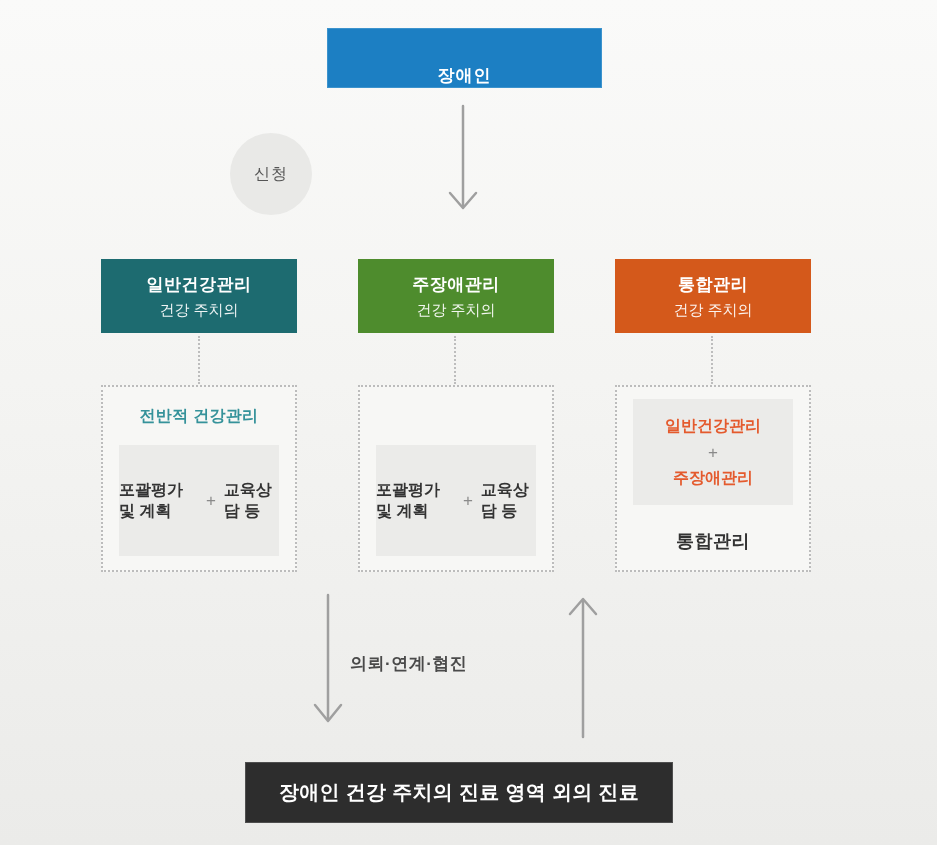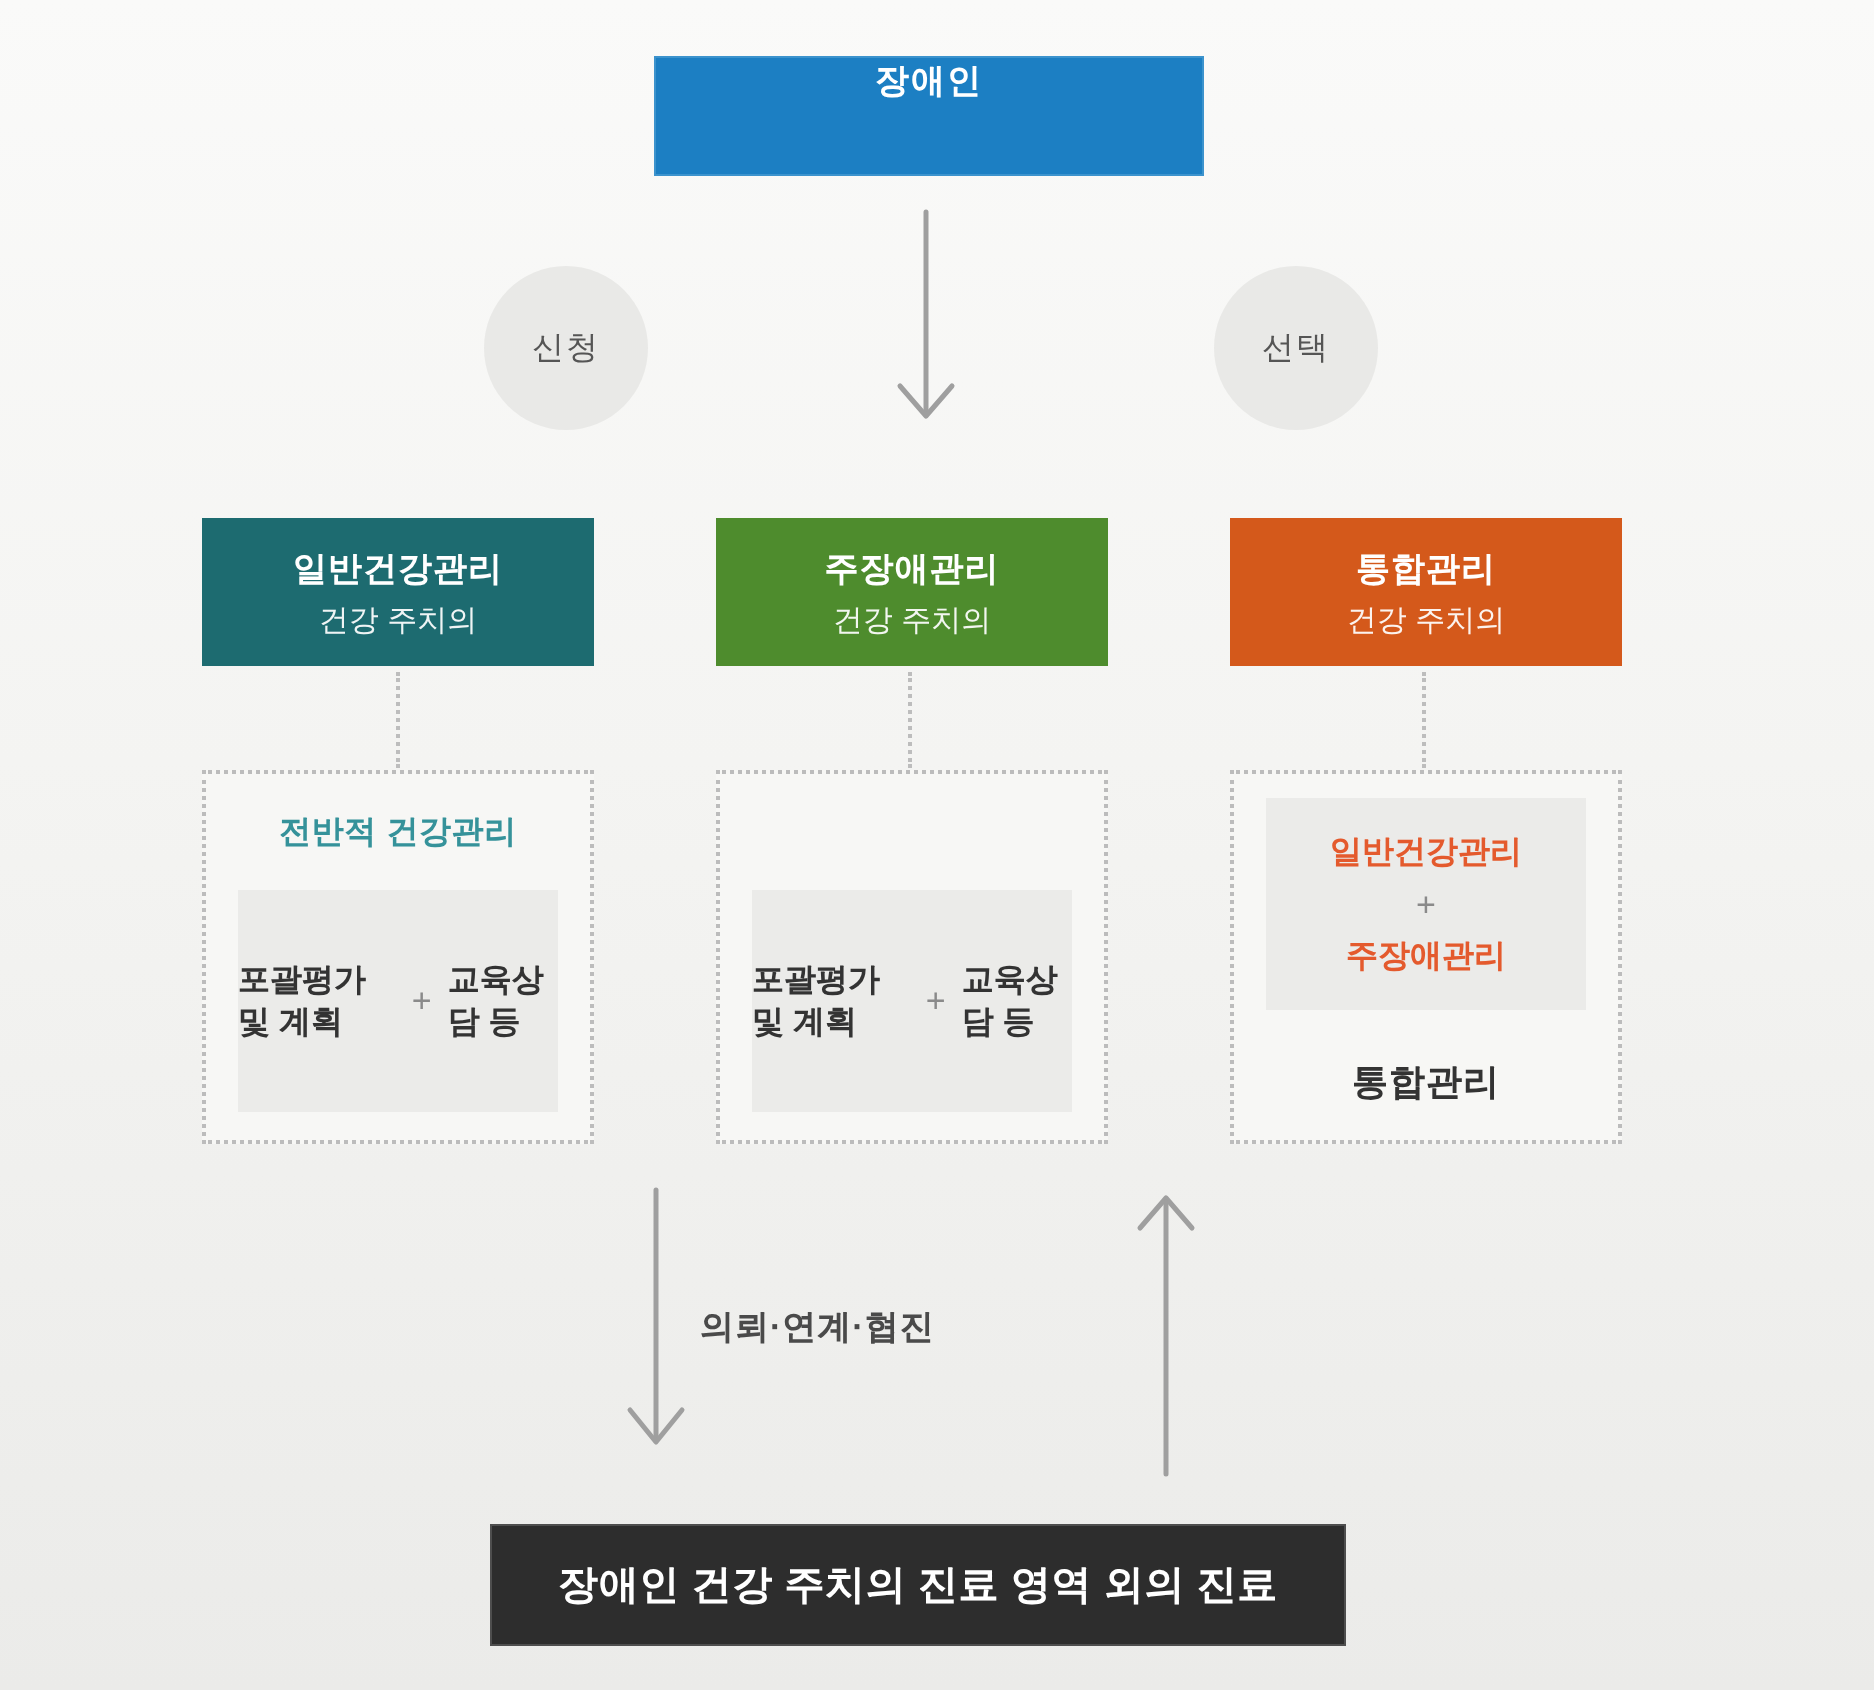--- a/index.html
+++ b/index.html
@@ -4,29 +4,29 @@
 <style>
   html, body { margin:0; padding:0; }
   .canvas {
     position:relative; width:937px; height:845px; overflow:hidden;
     background:linear-gradient(180deg,#fafaf9 0%,#f4f4f2 45%,#ebebe9 100%);
     font-family:"Liberation Sans", sans-serif;
   }
   .topbox {
     position:absolute; left:327px; top:28px; width:275px; height:60px;
     background:#1c7fc3; border:1px solid #3c93cd; box-sizing:border-box;
-    display:flex; align-items:flex-start; justify-content:center;
+    display:flex; align-items:flex-end; justify-content:center;
     color:#fff; font-weight:bold; font-size:17px; letter-spacing:1px;
   }
   .circle {
     position:absolute; top:133px; width:82px; height:82px; border-radius:50%;
     background:#e9e9e7; display:flex; align-items:center; justify-content:center;
     color:#555; font-size:16px; letter-spacing:1px;
   }
-  .circle.left  { left:242px; }
+  .circle.left  { left:230px; }
   .circle.right { left:607px; }
   .hdr {
     position:absolute; top:259px; width:196px; height:74px; color:#fff;
     display:flex; flex-direction:column; align-items:center; justify-content:center;
     gap:5px; text-align:center; box-sizing:border-box;
   }
   .hdr .t { font-weight:bold; font-size:17px; letter-spacing:0.5px; }
   .hdr .s { font-size:15px; opacity:.93; }
   .hdr.c1 { left:101px; background:#1d6b70; }
   .hdr.c2 { left:358px; background:#4e8c2d; }
@@ -89,23 +89,20 @@
   </div>
 
   <svg class="arrow" style="left:447px; top:104px;" width="32" height="120" viewBox="0 0 32 120">
     <path d="M16 2 V102"></path>
     <path d="M3 89 L16 104 L29 89"></path>
   </svg>
 
   <div class="circle left">
     <span>신청</span>
   </div>
-  <div class="circle right">
-    <span>선택</span>
-  </div>
 
   <div class="hdr c1">
     <div class="t">일반건강관리</div>
     <div class="s">건강 주치의</div>
   </div>
   <div class="hdr c2">
     <div class="t">주장애관리</div>
     <div class="s">건강 주치의</div>
   </div>
   <div class="hdr c3">

